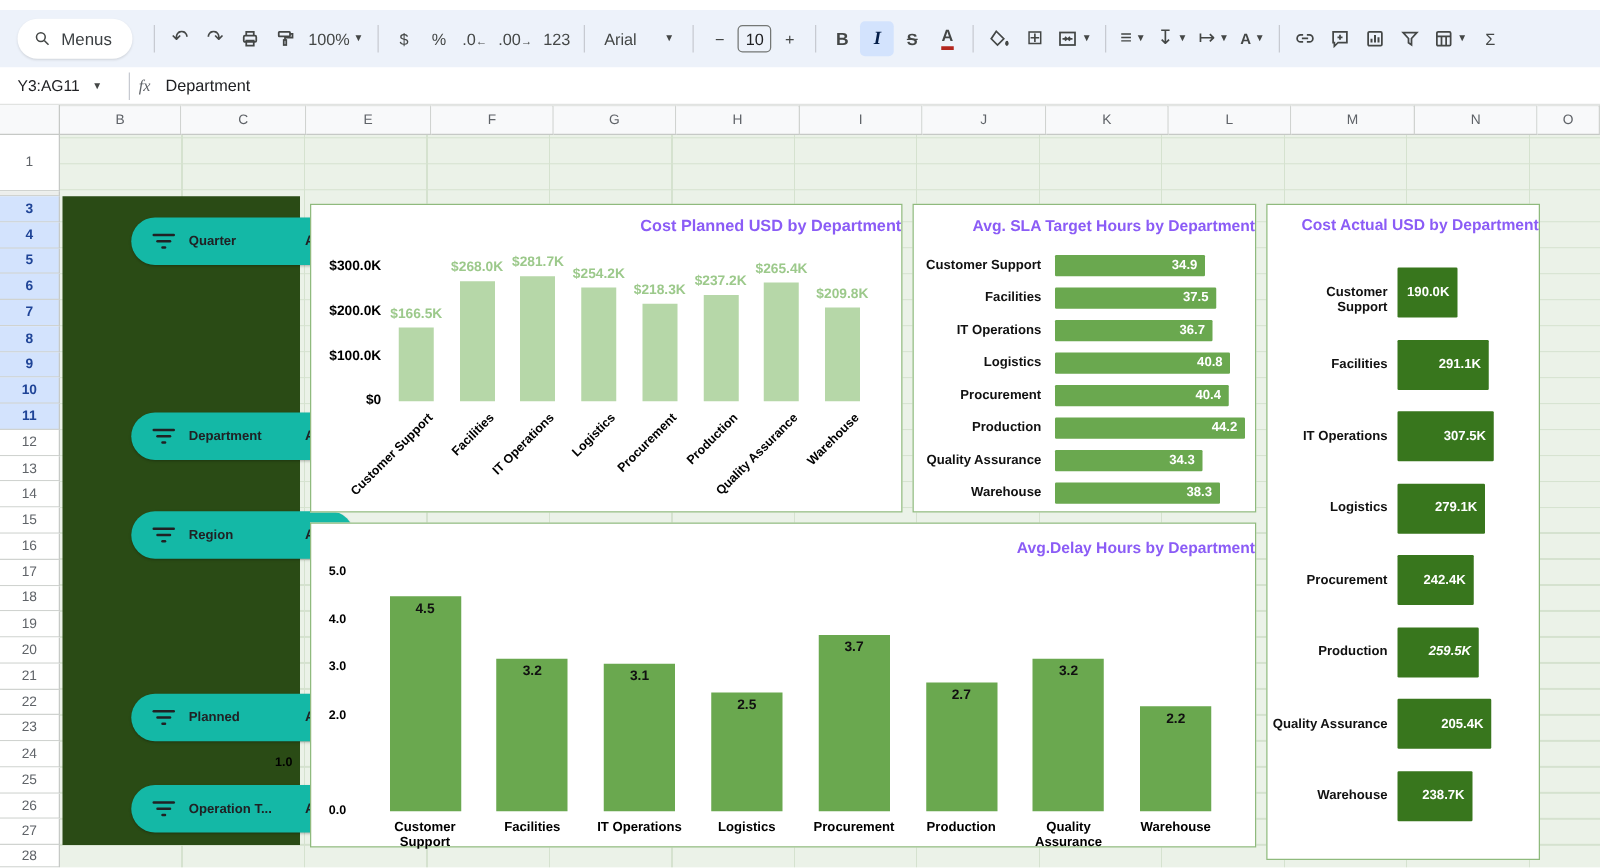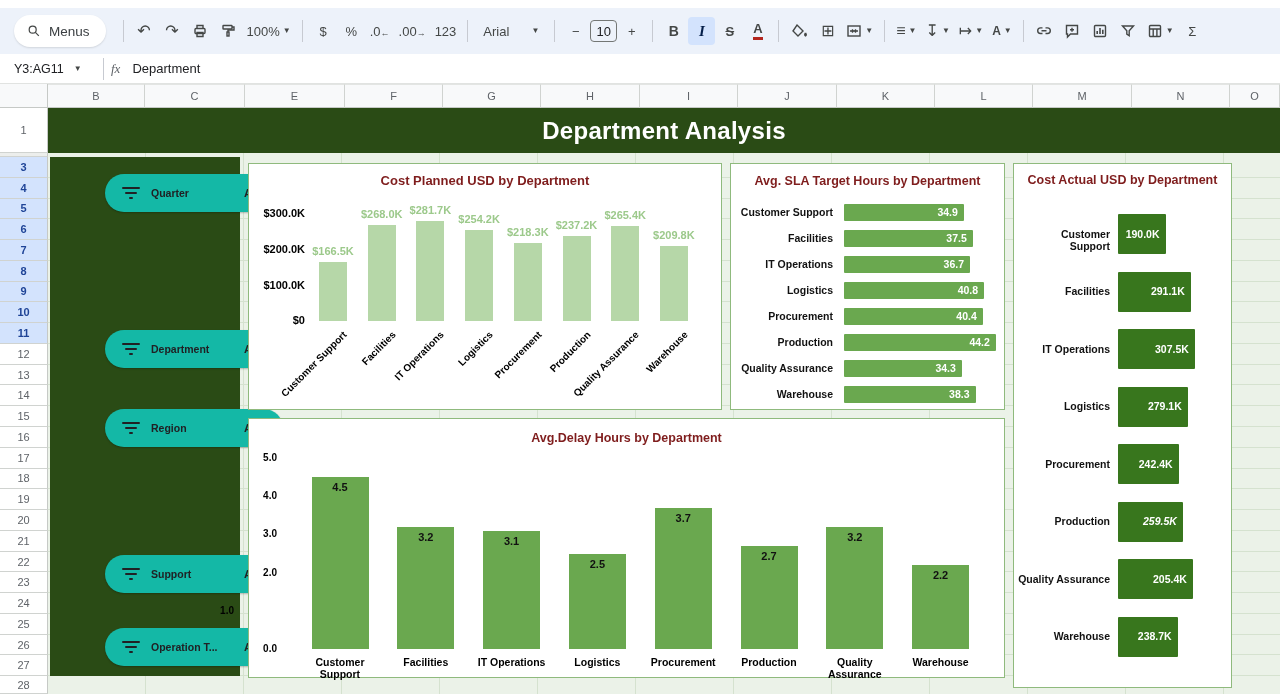--- a/index.html
+++ b/index.html
@@ -61,22 +61,22 @@
   #sidebar { left:50px; top:157px; width:190px; height:519px; }
   .pill { left:55px; width:178px; height:38px; background:#14b8a6; border-radius:19px;
     display:flex; align-items:center; box-shadow:0 1px 2px rgba(0,0,0,.25); }
   .pill .ficon { width:20px; margin:0 10px 0 16px; display:flex; flex-direction:column;
     align-items:center; gap:2.5px; }
   .ficon i { display:block; background:#202124; height:2.5px; border-radius:1px; }
   .pill .flabel { font-size:10.5px; font-weight:bold; color:#202124; flex:1; }
   .pill .fval { font-size:11px; font-weight:bold; color:#202124; margin-right:14px;
     display:flex; align-items:center; gap:3px; }
   .panel { background:#fff; border:1.5px solid #8fba7d; }
-  .c-title { position:absolute; left:0; width:100%; text-align:center; font-weight:bold;
-    color:#7f1d1d; }
+  .c-title { position:absolute; left:0; width:100%; text-align:right; font-weight:bold;
+    color:#8b5cf6; }
   .bar { position:absolute; }
   .vlabel { position:absolute; font-weight:bold; text-align:center; white-space:nowrap; }
   .ytick { position:absolute; font-weight:bold; color:#000; text-align:right; }
   .xrot { position:absolute; width:200px; text-align:right; font-size:10px; font-weight:bold;
     color:#000; transform:rotate(-45deg); transform-origin:100% 0; white-space:nowrap; }
   .xcat { position:absolute; text-align:center; font-size:10.5px; font-weight:bold; color:#000; }
   .hrow-label { position:absolute; text-align:right; font-size:10.5px; font-weight:bold; color:#111; }
   .hbar-val { position:absolute; color:#fff; font-size:10.5px; font-weight:bold; text-align:right; }
 </style>
 </head>
@@ -295,23 +295,20 @@
       <div class="rowhdr abs" style="top: 530.86px; height: 20.77px;">21</div>
       <div class="rowhdr abs" style="top: 551.63px; height: 20.77px;">22</div>
       <div class="rowhdr abs" style="top: 572.4px; height: 20.77px;">23</div>
       <div class="rowhdr abs" style="top: 593.17px; height: 20.77px;">24</div>
       <div class="rowhdr abs" style="top: 613.94px; height: 20.77px;">25</div>
       <div class="rowhdr abs" style="top: 634.71px; height: 20.77px;">26</div>
       <div class="rowhdr abs" style="top: 655.48px; height: 20.77px;">27</div>
       <div class="rowhdr abs" style="top: 676.25px; height: 17.75px;">28</div>
     </div>
 
-  <div id="banner" class="abs" style="background: rgb(42, 75, 21);">
-    <span>Department Analysis</span>
-  </div>
 
   <div id="sidebar" class="abs" style="background: rgb(42, 75, 21);">
       <div class="pill abs" style="top: 17px;">
         <span class="ficon">
           <i style="width: 18px;"></i>
           <i style="width: 12px;"></i>
           <i style="width: 4px;"></i>
         </span>
         <span class="flabel">Quarter</span>
         <span class="fval">All <span class="caret">▼</span></span>
@@ -333,21 +330,21 @@
         </span>
         <span class="flabel">Region</span>
         <span class="fval">All <span class="caret">▼</span></span>
       </div>
       <div class="pill abs" style="top: 398px;">
         <span class="ficon">
           <i style="width: 18px;"></i>
           <i style="width: 12px;"></i>
           <i style="width: 4px;"></i>
         </span>
-        <span class="flabel">Support</span>
+        <span class="flabel">Planned</span>
         <span class="fval">All <span class="caret">▼</span></span>
       </div>
       <div class="pill abs" style="top: 471px;">
         <span class="ficon">
           <i style="width: 18px;"></i>
           <i style="width: 12px;"></i>
           <i style="width: 4px;"></i>
         </span>
         <span class="flabel">Operation T...</span>
         <span class="fval">All <span class="caret">▼</span></span>

